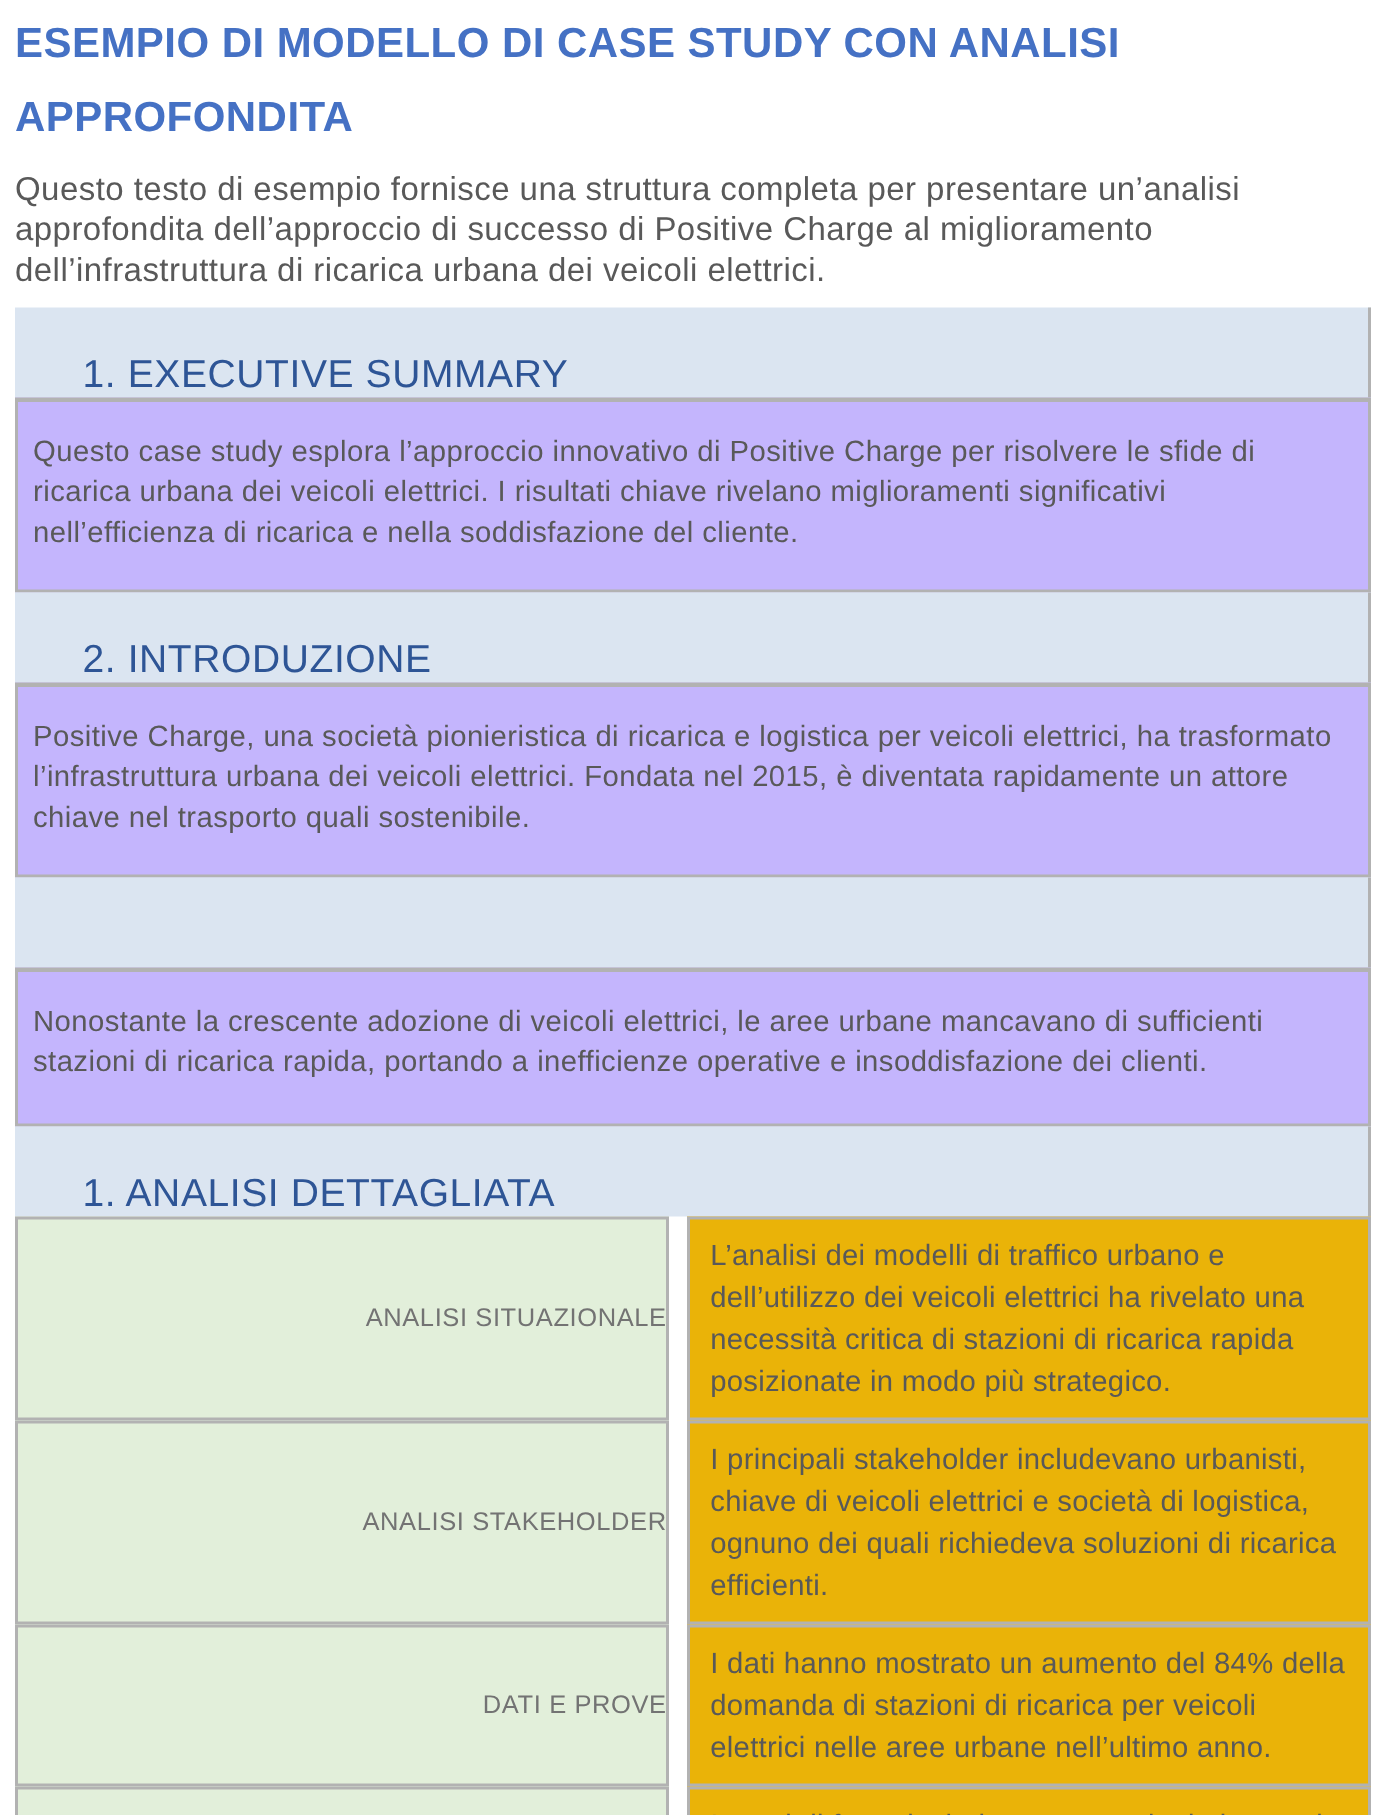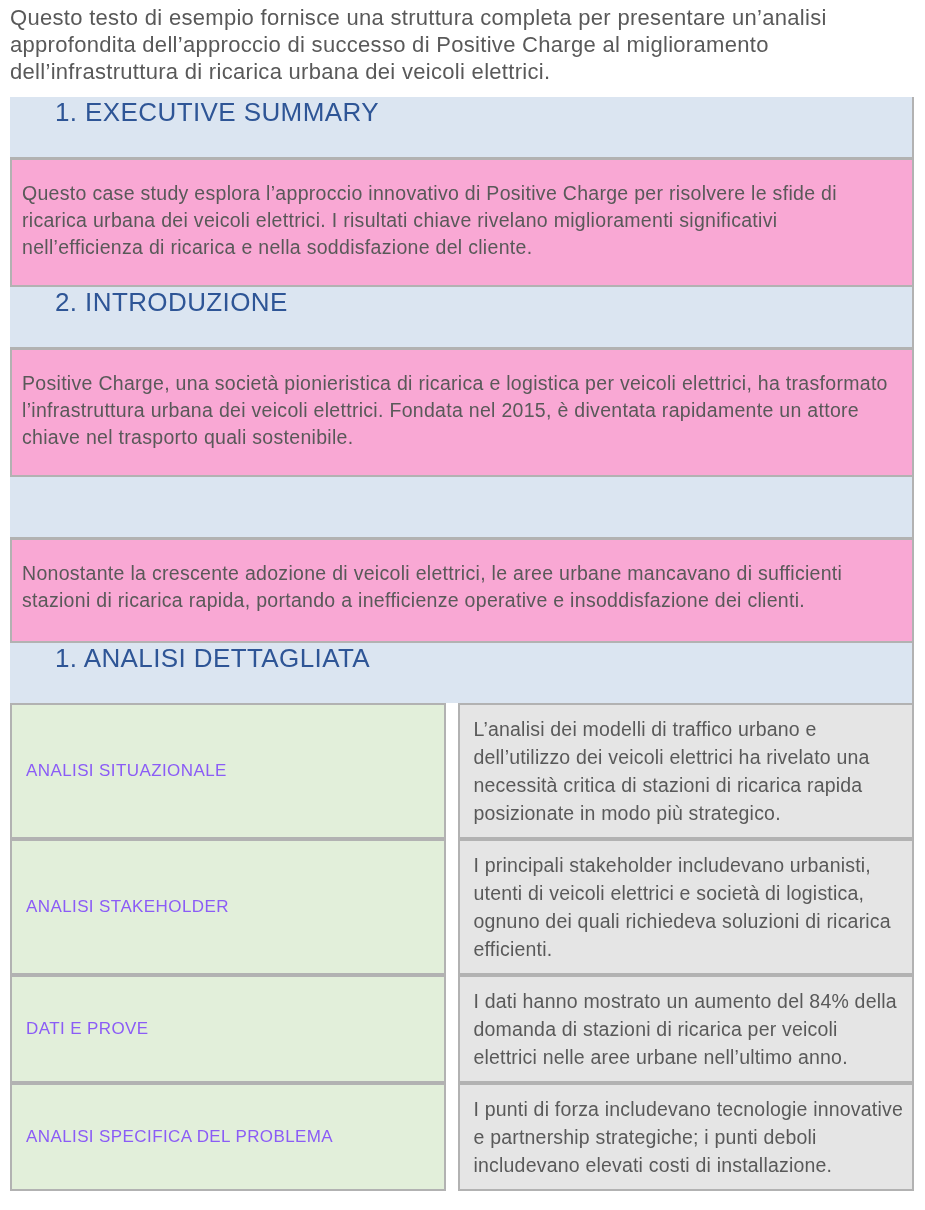--- a/index.html
+++ b/index.html
@@ -28,21 +28,21 @@
     color: #595959;
     font-size: 22px;
     line-height: 27px;
     letter-spacing: 0.3px;
     max-width: 835px;
     margin-bottom: 12px;
   }
   .section { margin-top: 0; }
   .section-header {
     display: flex;
-    align-items: flex-start;
+    align-items: flex-end;
     background: #dbe5f1;
     height: 60px;
     border-right: 2px solid #b2b2b2;
   }
   .section-bar {
     width: 12px;
     background: #2e5493;
     flex: 0 0 12px;
   }
   .section-heading {
@@ -55,61 +55,62 @@
   }
   .section-body {
     border: 2px solid #b2b2b2;
     border-top-width: 3px;
     padding: 20px 24px 24px 10px;
     font-size: 19.5px;
     line-height: 27px;
     letter-spacing: 0.3px;
     color: #595959;
     min-height: 106px;
-    background: #f9a8d4;
+    background: #c4b5fd;
   }
   .analysis-table {
     border-collapse: separate;
     border-spacing: 12px 0;
     margin: 0 -12px;
     width: 928px;
     table-layout: fixed;
   }
   .analysis-table col.c-label { width: 436px; }
   .analysis-table col.c-text  { width: 455px; }
   .analysis-table td {
     border: 2px solid #b2b2b2;
     vertical-align: middle;
-    background: #e5e5e5;
+    background: #eab308;
   }
   .analysis-table td.label-cell {
     background: #e2efda;
-    text-align: left;
-    padding: 10px 15px 10px 14px;
-    color: #8b5cf6;
+    text-align: right;
+    padding: 10px 0 10px 14px;
+    color: #737373;
     font-size: 17px;
     letter-spacing: 0.4px;
   }
   .analysis-table td.text-cell {
     padding: 10px 8px 10px 13px;
     font-size: 19.5px;
     line-height: 28px;
     letter-spacing: 0.2px;
     color: #595959;
   }
   .analysis-table tr:nth-child(1) { height: 122px; }
   .analysis-table tr:nth-child(2) { height: 120px; }
   .analysis-table tr:nth-child(3) { height: 108px; }
   .analysis-table tr:nth-child(4) { height: 107px; }
 </style>
 </head>
 <body>
 
 <div class="page">
 
+  <h1 class="doc-title">ESEMPIO DI MODELLO DI CASE STUDY CON ANALISI APPROFONDITA</h1>
 
   <p class="intro">Questo testo di esempio fornisce una struttura completa per presentare un’analisi approfondita dell’approccio di successo di Positive Charge al miglioramento dell’infrastruttura di ricarica urbana dei veicoli elettrici.</p>
 
   <div class="section">
     <div class="section-header">
       <div class="section-bar"></div>
       <div class="section-heading">1. EXECUTIVE SUMMARY</div>
     </div>
     <div class="section-body">Questo case study esplora l’approccio innovativo di Positive Charge per risolvere le sfide di ricarica urbana dei veicoli elettrici. I risultati chiave rivelano miglioramenti significativi nell’efficienza di ricarica e nella soddisfazione del cliente.</div>
   </div>
@@ -140,21 +141,21 @@
           <col class="c-label">
           <col class="c-text">
         </colgroup>
       <tbody>
         <tr>
           <td class="label-cell">ANALISI SITUAZIONALE</td>
           <td class="text-cell">L’analisi dei modelli di traffico urbano e dell’utilizzo dei veicoli elettrici ha rivelato una necessità critica di stazioni di ricarica rapida posizionate in modo più strategico.</td>
         </tr>
         <tr>
           <td class="label-cell">ANALISI STAKEHOLDER</td>
-          <td class="text-cell">I principali stakeholder includevano urbanisti, utenti di veicoli elettrici e società di logistica, ognuno dei quali richiedeva soluzioni di ricarica efficienti.</td>
+          <td class="text-cell">I principali stakeholder includevano urbanisti, chiave di veicoli elettrici e società di logistica, ognuno dei quali richiedeva soluzioni di ricarica efficienti.</td>
         </tr>
         <tr>
           <td class="label-cell">DATI E PROVE</td>
           <td class="text-cell">I dati hanno mostrato un aumento del 84% della domanda di stazioni di ricarica per veicoli elettrici nelle aree urbane nell’ultimo anno.</td>
         </tr>
         <tr>
           <td class="label-cell">ANALISI SPECIFICA DEL PROBLEMA</td>
           <td class="text-cell">I punti di forza includevano tecnologie innovative e partnership strategiche; i punti deboli includevano elevati costi di installazione.</td>
         </tr>
       </tbody>

